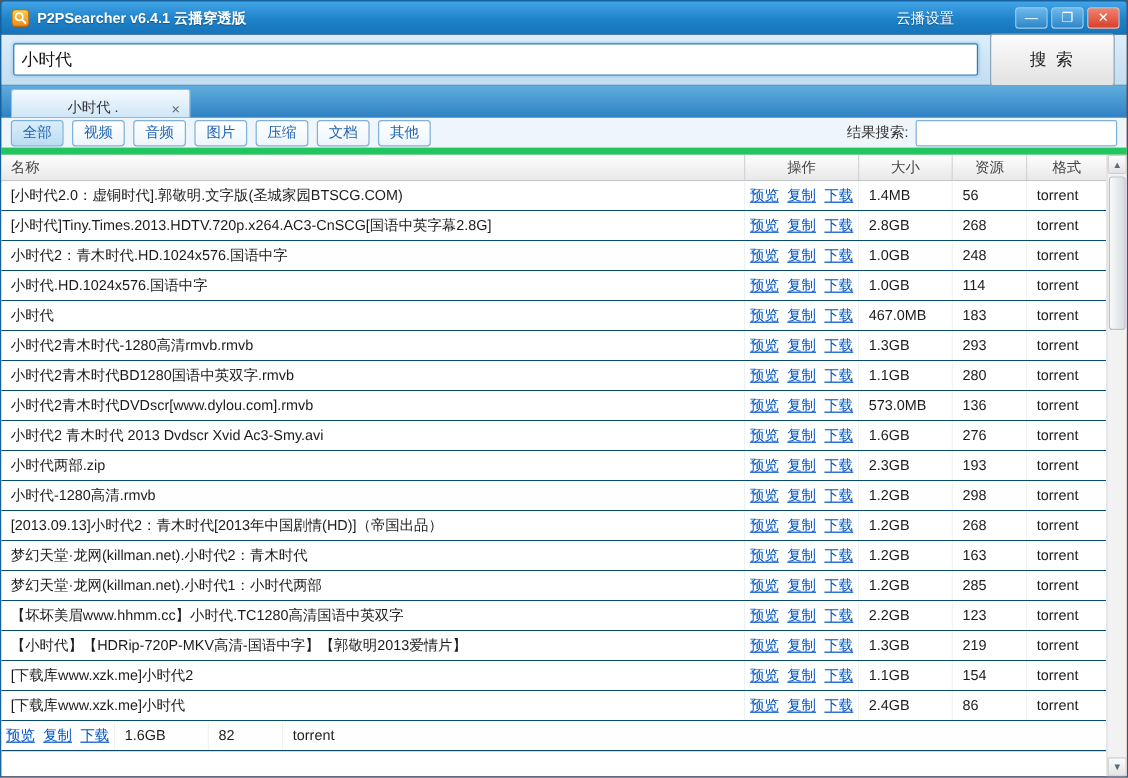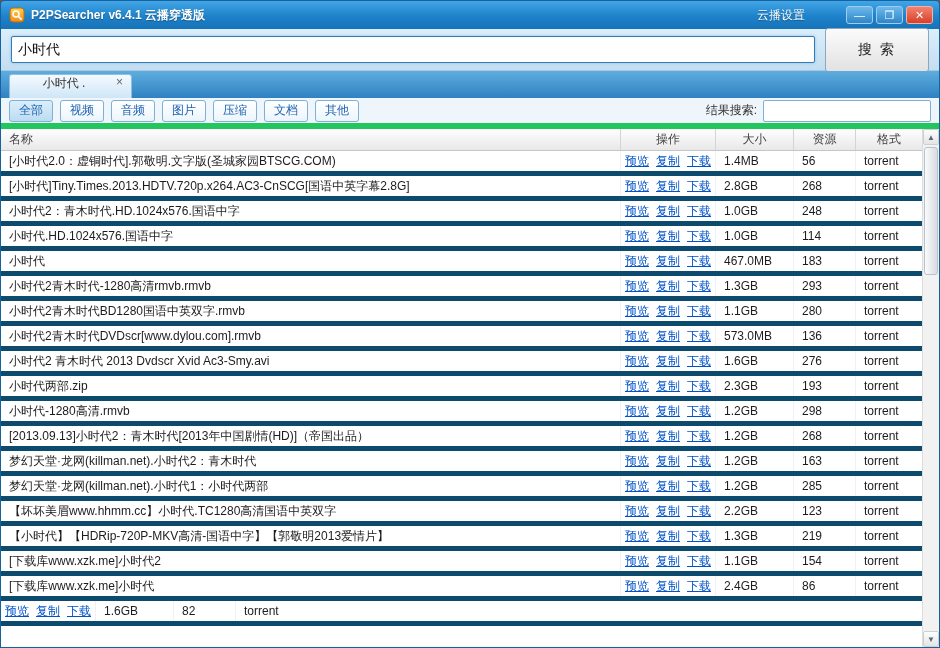--- a/index.html
+++ b/index.html
@@ -26,21 +26,21 @@
     color:#fff;
   }
   .titlebar .app-icon { width:16px; height:16px; margin-right:6px; flex:0 0 16px; }
   .titlebar .title {
     font-weight:bold; font-size:12px;
     text-shadow:0 1px 1px rgba(0,0,0,.35);
     white-space:nowrap;
   }
   .titlebar .spacer { flex:1; }
   .titlebar .settings-link {
-    font-size:12px; margin-right:38px; cursor:pointer;
+    font-size:12px; margin-right:48px; cursor:pointer;
     text-shadow:0 1px 1px rgba(0,0,0,.35);
   }
   .win-btn {
     width:27px; height:18px; margin-left:3px;
     border:1px solid #9dcdf0; border-radius:3px;
     background:linear-gradient(#6cb9ec,#2e86c8);
     color:#fff; font-size:11px; line-height:16px; text-align:center;
     cursor:pointer;
   }
   .win-btn.close {
@@ -71,25 +71,25 @@
     cursor:pointer;
   }
   
   .tabbar {
     height:27px; flex:0 0 27px;
     background:linear-gradient(#5fadde,#2f81c2);
     display:flex; align-items:flex-end;
     padding:3px 0 0 8px;
   }
   .tab {
-    height:24px; width:123px;
+    height:24px; width:150px;
     background:linear-gradient(#f4faff,#cfe6f7);
     border:1px solid #8fc0e4; border-bottom:none;
     border-radius:3px 3px 0 0;
-    display:flex; align-items:flex-start;
+    display:flex; align-items:flex-end;
     padding:0 8px;
     color:#333; font-size:12px;
     cursor:pointer;
   }
   .tab .tab-label { flex:1; text-align:center; }
   .tab .tab-close { color:#666; font-size:12px; cursor:pointer; padding-left:6px; }
   
   .filterbar {
     height:31px; flex:0 0 31px;
     background:#eef6fc;
@@ -126,21 +126,21 @@
     border-right:1px solid #d4d4d4;
   }
   .th.name { flex:1; justify-content:flex-start; padding-left:8px; }
   .th.actions { width:95px; }
   .th.size { width:78px; }
   .th.res { width:62px; }
   .th.format { width:66px; border-right:none; }
   .table-body { flex:1; overflow:hidden; }
   .tr {
     height:25px; display:flex; align-items:center;
-    border-bottom:5px solid #0c4a6e;
+    border-bottom:1px solid #0c4a6e;
     font-size:12px; color:#1c1c1c; background:#fff;
   }
   .td { height:100%; display:flex; align-items:center; border-right:1px solid #edf2f6; }
   .td.name { flex:1; padding-left:8px; overflow:hidden; white-space:nowrap; }
   .td.actions { width:95px; justify-content:center; gap:7px; }
   .td.size { width:78px; padding-left:8px; }
   .td.res { width:62px; padding-left:8px; }
   .td.format { width:66px; padding-left:8px; border-right:none; }
   .action-link { color:#0053c8; text-decoration:underline; cursor:pointer; white-space:nowrap; }
   

